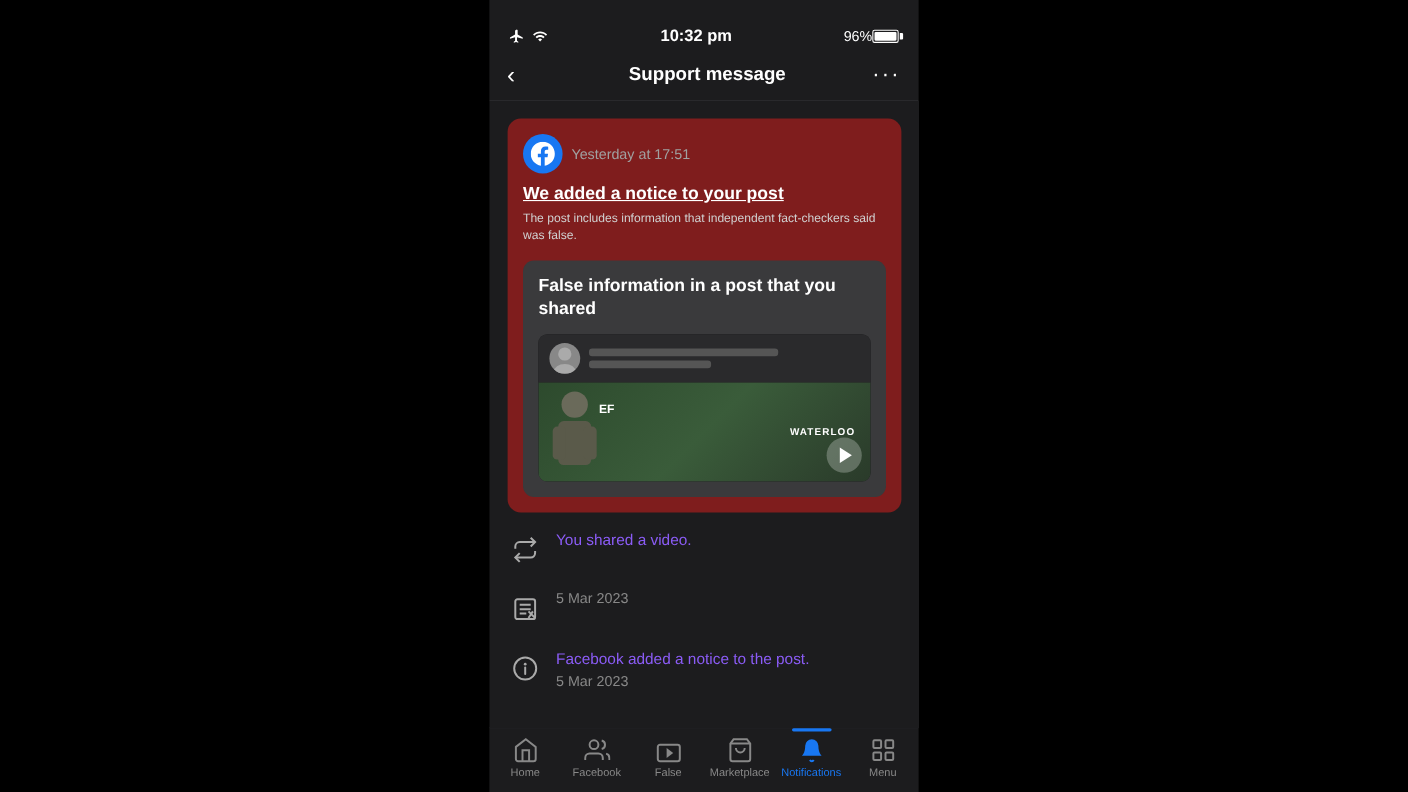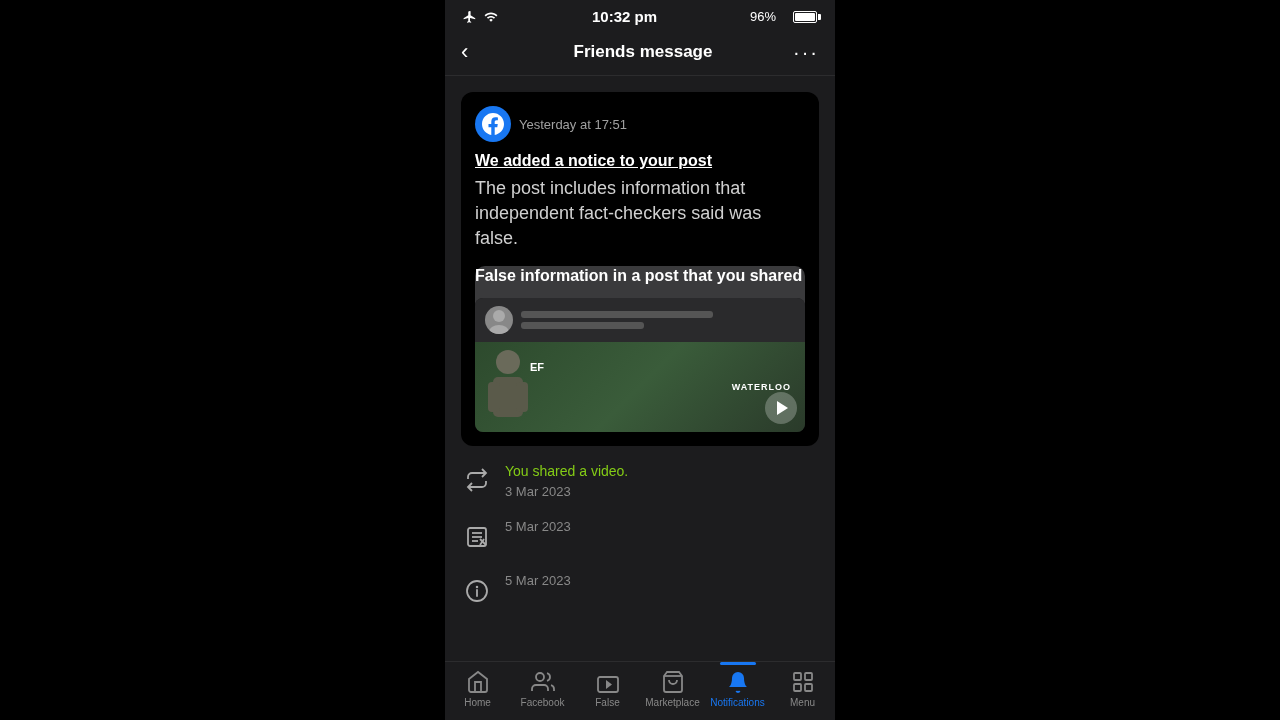--- a/index.html
+++ b/index.html
@@ -20,26 +20,26 @@
       flex-direction: column;
       overflow: hidden;
       position: relative;
     }
     
     .status-bar {
       background: #1c1c1e;
       display: flex;
       justify-content: space-between;
       align-items: center;
-      padding: 8px 18px 4px;
+      padding: 24px 18px 4px;
       flex-shrink: 0;
     }
     .status-left { display: flex; gap: 6px; align-items: center; }
     .status-time { font-size: 15px; font-weight: 600; color: #fff; }
-    .status-right { display: flex; gap: 17px; align-items: center; justify-content: flex-end; }
+    .status-right { display: flex; gap: 0; align-items: center; justify-content: flex-end; }
     .status-battery { font-size: 13px; color: #fff; display: flex; align-items: center; gap: 2px; }
     .battery-icon {
       width: 24px; height: 12px; border: 1.5px solid #fff; border-radius: 2px;
       position: relative; display: inline-block;
     }
     .battery-icon::after {
       content: ''; position: absolute; right: -5px; top: 50%; transform: translateY(-50%);
       width: 3px; height: 6px; background: #fff; border-radius: 0 1px 1px 0;
     }
     .battery-fill {
@@ -75,21 +75,21 @@
     }
     
     .content {
       flex: 1;
       overflow-y: auto;
       background: #1c1c1e;
       padding: 16px 16px;
     }
     
     .message-block {
-      background: #000000;
+      background: #7f1d1d;
       border-radius: 12px;
       padding: 14px;
       margin-bottom: 0;
     }
     .message-sender {
       display: flex;
       align-items: center;
       gap: 8px;
       margin-bottom: 10px;
     }
@@ -106,28 +106,29 @@
       color: #a0a0a0;
     }
     .message-title {
       font-size: 16px;
       font-weight: 700;
       color: #fff;
       margin-bottom: 6px;
       text-decoration: underline;
     }
     .message-body {
-      font-size: 18px;
+      font-size: 11px;
       color: #d0d0d0;
       margin-bottom: 14px;
       line-height: 1.4;
     }
     .false-info-card {
       background: #3a3a3c;
       border-radius: 10px;
+      padding: 14px;
       margin-bottom: 0;
     }
     .false-info-title {
       font-size: 16px;
       font-weight: 700;
       color: #fff;
       margin-bottom: 12px;
       line-height: 1.3;
     }
     
@@ -203,21 +204,21 @@
       width: 32px; height: 32px;
       flex-shrink: 0;
       display: flex; align-items: center; justify-content: center;
       color: #aaa;
       font-size: 18px;
       margin-top: 2px;
     }
     .timeline-text { flex: 1; }
     .timeline-main {
       font-size: 14px;
-      color: #84cc16;
+      color: #8b5cf6;
       line-height: 1.4;
       margin-bottom: 2px;
     }
     .timeline-date {
       font-size: 13px;
       color: #888;
     }
     
     .bottom-nav {
       background: #1c1c1e;
@@ -277,21 +278,21 @@
     <div class="status-right">
       <span class="status-battery">96%</span>
       <div class="battery-icon">
         <div class="battery-fill"></div>
       </div>
     </div>
   </div>
 
   <div class="header">
     <div class="header-back">‹</div>
-    <div class="header-title">Friends message</div>
+    <div class="header-title">Support message</div>
     <div class="header-more">···</div>
   </div>
 
   <div class="content">
 
     <div class="message-block">
 
       <div class="message-sender">
         <div class="fb-logo">
           <svg viewBox="0 0 24 24" fill="white">
@@ -351,21 +352,20 @@
         <div class="timeline-icon">
           <svg class="share-icon-svg" viewBox="0 0 24 24" fill="none" stroke="#aaa" stroke-width="1.8">
             <path d="M17 1l4 4-4 4"></path>
             <path d="M3 11V9a4 4 0 014-4h14"></path>
             <path d="M7 23l-4-4 4-4"></path>
             <path d="M21 13v2a4 4 0 01-4 4H3"></path>
           </svg>
         </div>
         <div class="timeline-text">
           <div class="timeline-main">You shared a video.</div>
-          <div class="timeline-date">3 Mar 2023</div>
         </div>
       </div>
 
       <div class="timeline-item">
         <div class="timeline-icon">
           <svg class="fact-check-icon-svg" viewBox="0 0 24 24" fill="none" stroke="#aaa" stroke-width="1.8">
             <rect x="3" y="3" width="18" height="18" rx="2"></rect>
             <line x1="7" y1="8" x2="17" y2="8"></line>
             <line x1="7" y1="12" x2="17" y2="12"></line>
             <line x1="7" y1="16" x2="13" y2="16"></line>
@@ -380,20 +380,21 @@
 
       <div class="timeline-item">
         <div class="timeline-icon">
           <svg class="info-icon-svg" viewBox="0 0 24 24" fill="none" stroke="#aaa" stroke-width="1.8">
             <circle cx="12" cy="12" r="10"></circle>
             <line x1="12" y1="8" x2="12" y2="8" stroke-width="2.5" stroke-linecap="round"></line>
             <line x1="12" y1="11" x2="12" y2="17" stroke-width="1.8" stroke-linecap="round"></line>
           </svg>
         </div>
         <div class="timeline-text">
+          <div class="timeline-main">Facebook added a notice to the post.</div>
           <div class="timeline-date">5 Mar 2023</div>
         </div>
       </div>
 
     </div>
   </div>
 
   <div class="bottom-nav">
 
     <div class="nav-item">

